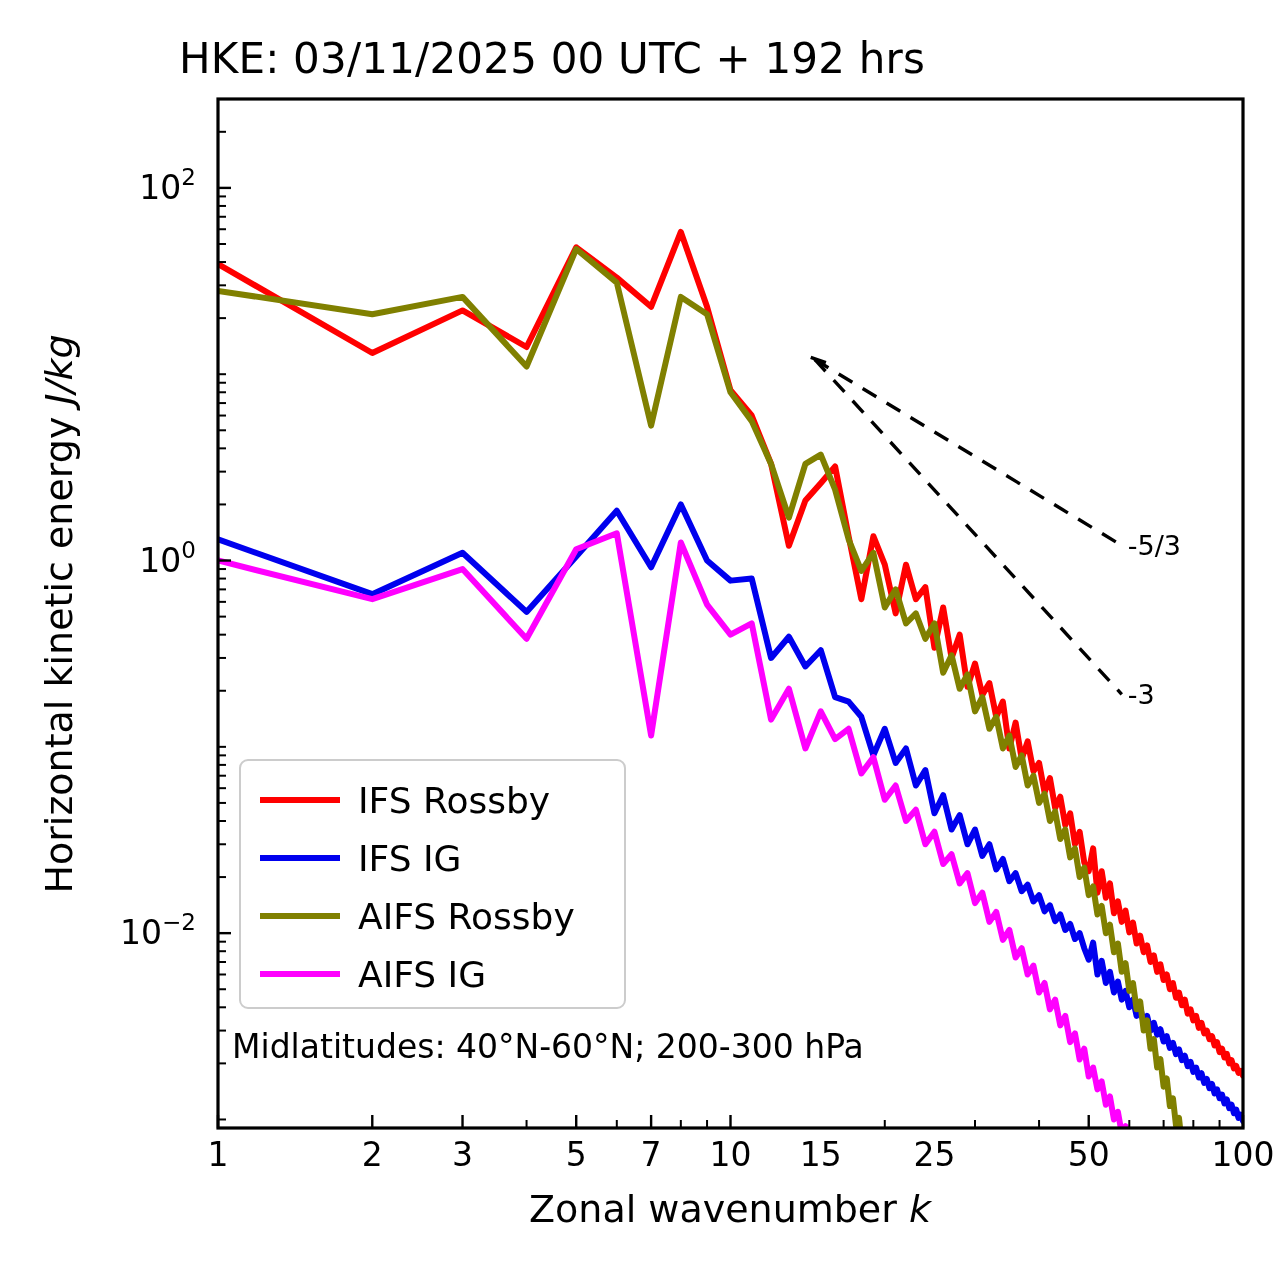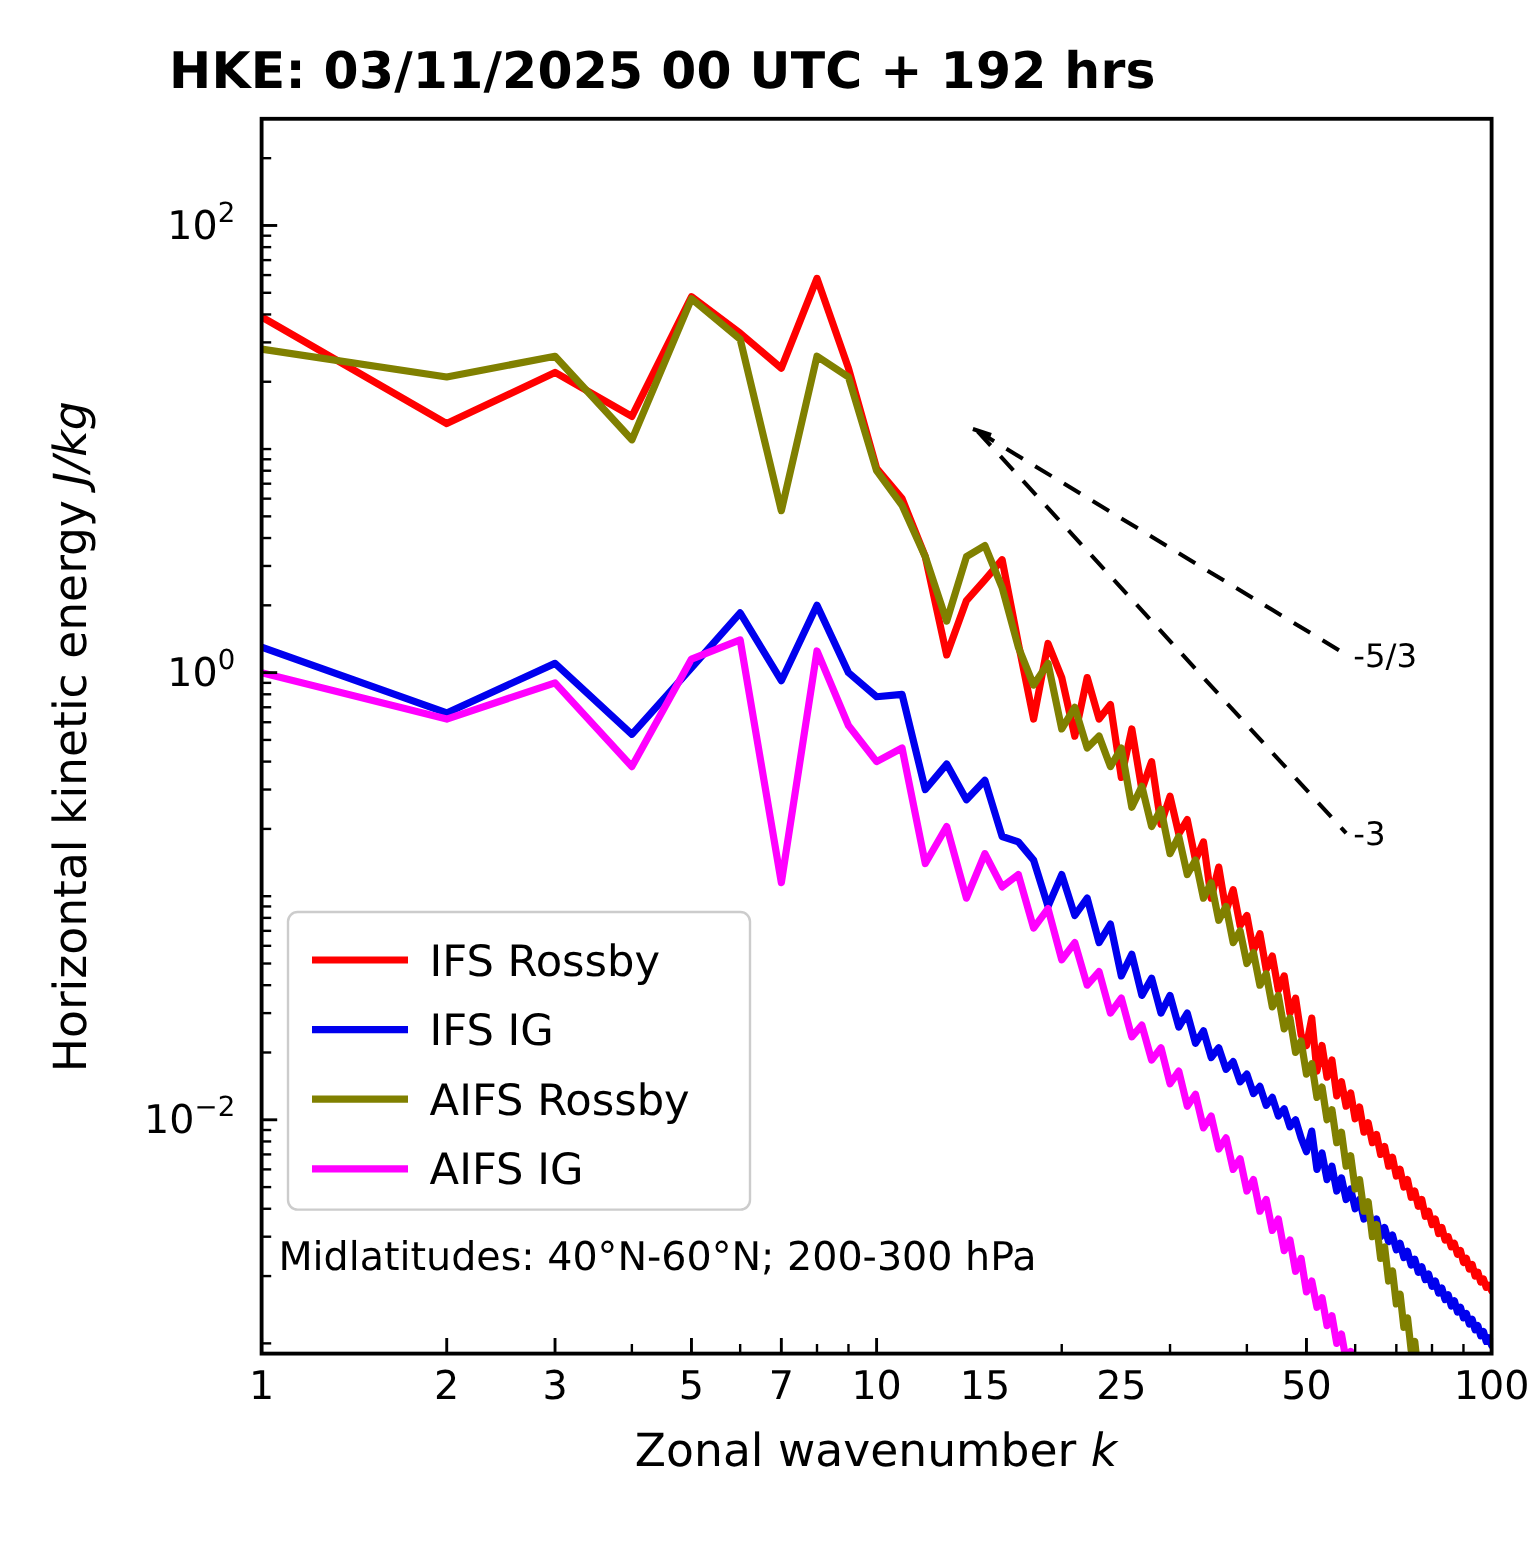--- a/index.html
+++ b/index.html
@@ -22,21 +22,20 @@
   #chart-title {
     position: absolute;
     left: 0;
     top: 34px;
     width: 1104px;
     text-align: center;
     font-size: 42px;
     color: #000000;
     letter-spacing: 0.2px;
     white-space: nowrap;
-    font-weight: bold;
   }
   #plot-svg {
     position: absolute;
     left: 0;
     top: 0;
   }
   .axis-title {
     font-size: 38px;
     fill: #000000;
   }

